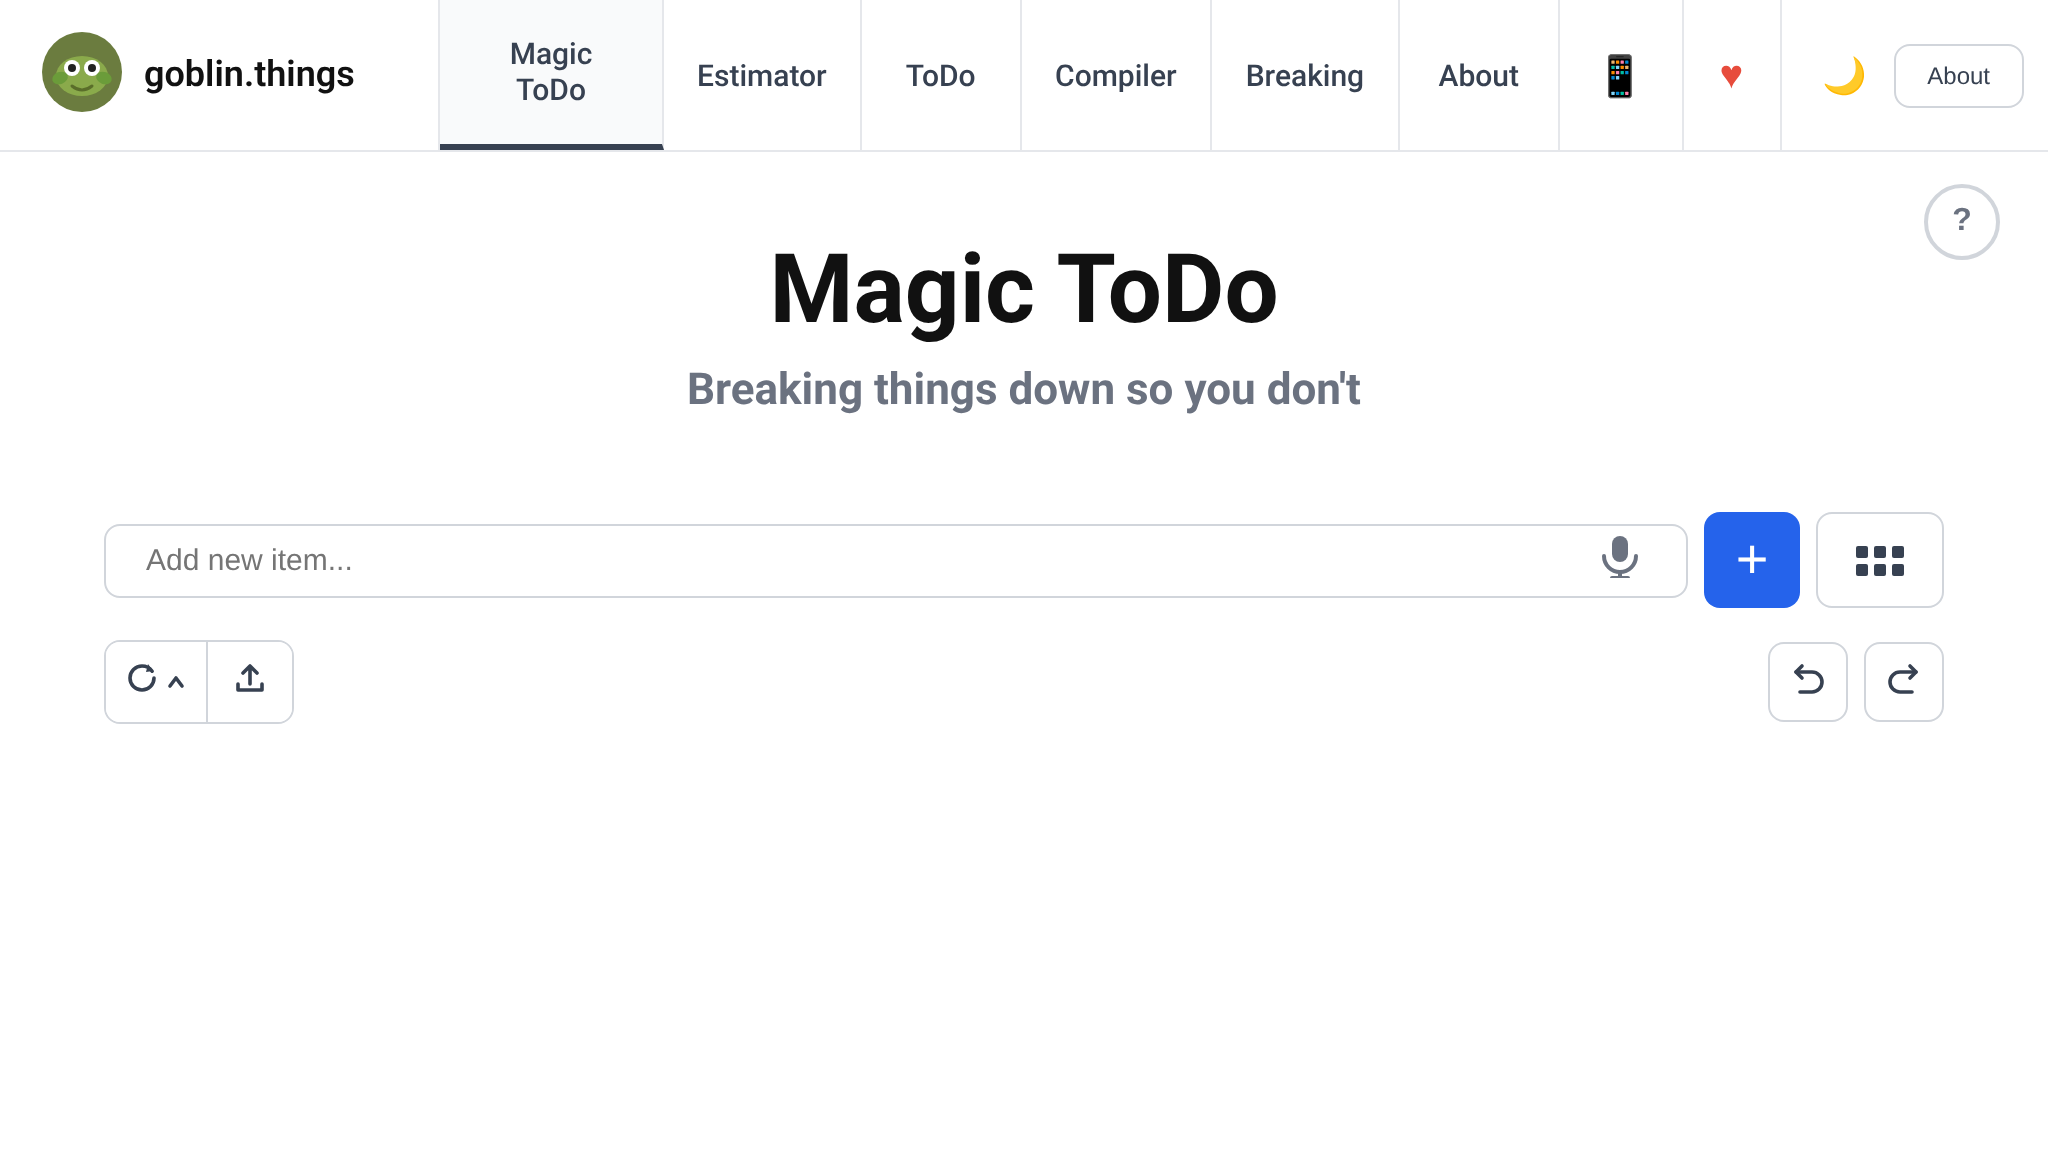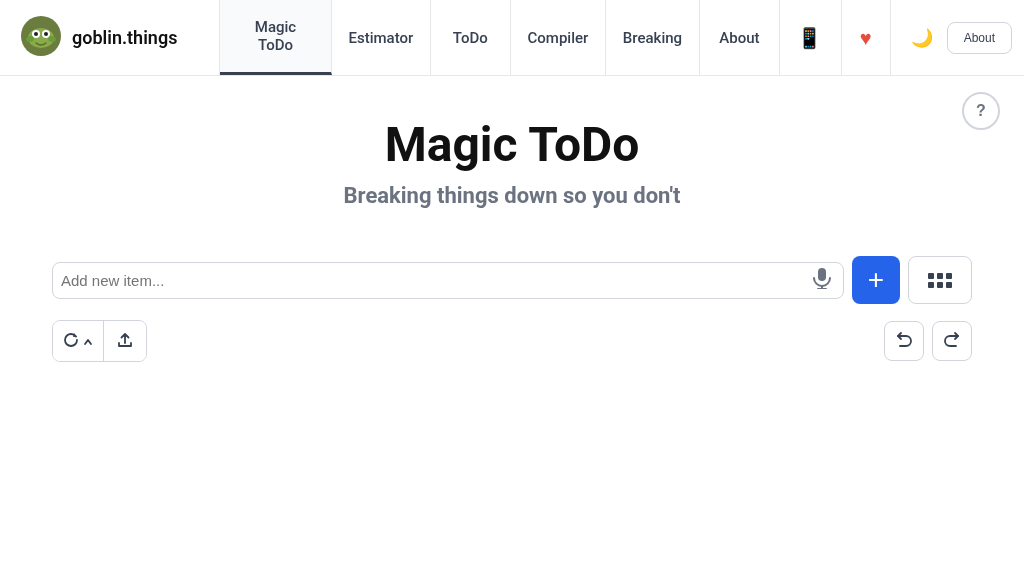--- a/index.html
+++ b/index.html
@@ -159,21 +159,21 @@
       margin-bottom: 16px;
     }
 
     .text-input-wrapper {
       flex: 1;
       position: relative;
       display: flex;
       align-items: center;
       border: 1px solid #d1d5db;
       border-radius: 8px;
-      padding: 0 8px;
+      padding: 0 20px;
       height: 37px;
       background: white;
     }
 
     .text-input {
       flex: 1;
       border: none;
       outline: none;
       font-size: 15px;
       color: #374151;

